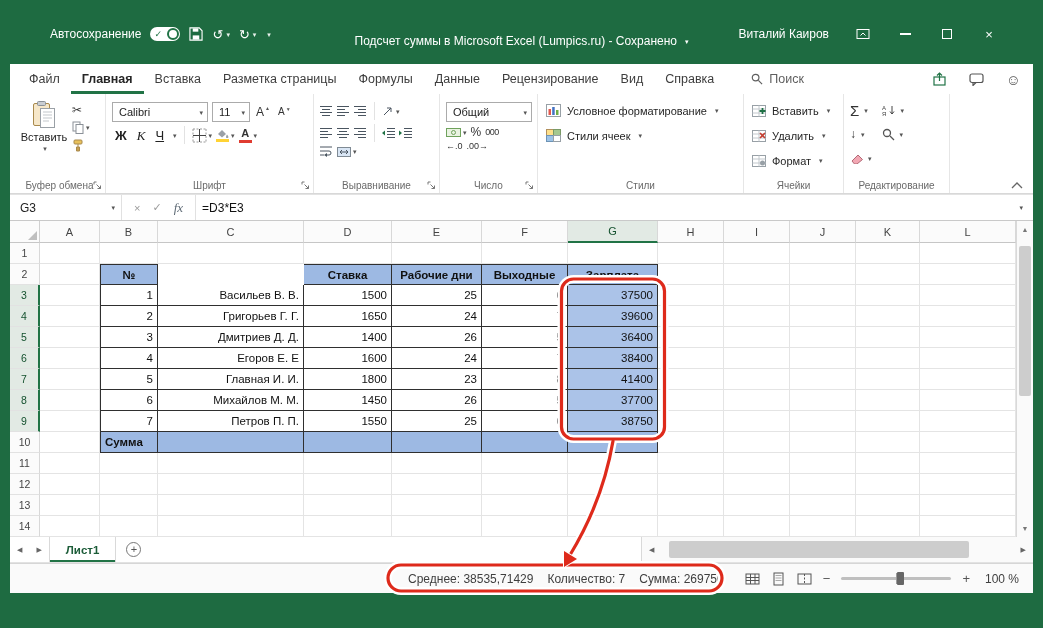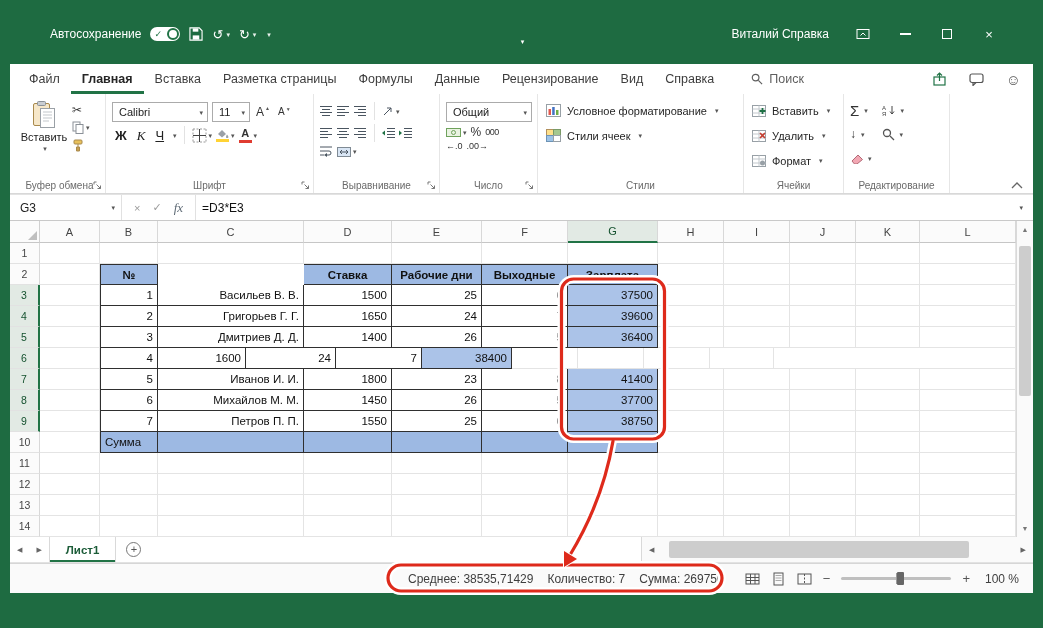--- a/index.html
+++ b/index.html
@@ -83,21 +83,21 @@
   .ch-hl{background:#E2EAE4;color:#14512E;border-bottom:2px solid var(--accent,#217346)}
   .grow{display:flex;height:21px}
   .rh{width:30px;background:#FBFBFB;border-right:1px solid #D8D8D8;border-bottom:1px solid #E2E2E2;font-size:10.5px;color:#444;display:flex;align-items:center;justify-content:center}
   .rh-hl{background:#E2EAE4;color:#14512E;border-right:2px solid var(--accent,#217346)}
   .cell{height:21px;border-right:1px solid #E4E4E4;border-bottom:1px solid #E4E4E4;font-size:11.5px;color:#111;display:flex;align-items:center;justify-content:flex-end;padding:0 4px;background:#fff;overflow:hidden;white-space:nowrap}
   .tb{border-right:1px solid #2F2F2F;border-bottom:1px solid #2F2F2F}
   .tb-t{border-top:1px solid #2F2F2F}
   .tb-l{border-left:1px solid #2F2F2F}
   .t-hdr{justify-content:center;font-weight:bold;background:var(--table_header_blue,#9DB9E3)}
   .t-foot{background:var(--table_header_blue,#9DB9E3)}
-  .t-footlbl{justify-content:flex-start;font-weight:normal}
+  .t-footlbl{justify-content:flex-start;font-weight:bold}
   .t-sel{background:var(--selection_blue,#ABC3E8)}
   .vscroll{width:17px;background:#FAFAFA;border-left:1px solid #D9D9D9;display:flex;flex-direction:column;align-items:center}
   .vsa{font-size:7px;color:#777;height:17px;display:flex;align-items:center}
   .vtrack{flex:1;width:100%;position:relative}
   .vthumb{position:absolute;left:2px;right:2px;top:8px;height:150px;background:#CDCDCD;border-radius:2px}
 
   
   .sheetbar{height:26px;background:#fff;border-bottom:1px solid #E2E2E2;display:flex;align-items:stretch}
   .snav{font-size:7px;color:#666;display:flex;align-items:center;padding:0 7px}
   .stab{display:flex;align-items:center;padding:0 16px;font-size:11.5px;font-weight:bold;color:#1c5c38;border-right:1px solid #D9D9D9;border-left:1px solid #D9D9D9;box-shadow:inset 0 -2px 0 var(--accent,#217346)}
@@ -145,24 +145,25 @@
         </span>
       <span class="qbtn">
           <span>↻</span>
           <span class="crt">▾</span>
         </span>
       <span class="qbtn">
           <span class="crt">▾</span>
         </span>
     </div>
     <div class="tb-center">
+      <span>Подсчет суммы в Microsoft Excel (Lumpics.ru) - Сохранено</span>
       <span class="crt" style="color:#fff">▾</span>
     </div>
     <div class="tb-right">
-      <span class="tb-user">Виталий Справка</span>
+      <span class="tb-user">Виталий Каиров</span>
       <span class="wctl">
         <svg width="14" height="14" viewBox="0 0 14 14">
             <rect x="1" y="2.5" width="12" height="9" fill="none" stroke="#fff"></rect>
             <path d="M4.5 8.5L7 6l2.5 2.5" fill="none" stroke="#fff"></path>
           </svg>
       </span>
       <span class="wctl">
           <span class="wbar"></span>
         </span>
       <span class="wctl">
@@ -630,35 +631,36 @@
               <div class="cell" style="width: 66px;"></div>
               <div class="cell" style="width: 66px;"></div>
               <div class="cell" style="width: 66px;"></div>
               <div class="cell" style="width: 64px;"></div>
               <div class="cell" style="flex: 1 1 0%;"></div>
             </div>
             <div class="grow">
               <div class="rh rh-hl">6</div>
               <div class="cell" style="width: 60px;"></div>
               <div class="cell tb tb-l" style="width: 58px;">4</div>
+              <div class="cell tb" style="width: 146px;">Егоров Е. Е</div>
               <div class="cell tb" style="width: 88px;">1600</div>
               <div class="cell tb" style="width: 90px;">24</div>
               <div class="cell tb" style="width: 86px;">7</div>
               <div class="cell tb t-sel" style="width: 90px;">38400</div>
               <div class="cell" style="width: 66px;"></div>
               <div class="cell" style="width: 66px;"></div>
               <div class="cell" style="width: 66px;"></div>
               <div class="cell" style="width: 64px;"></div>
               <div class="cell" style="flex: 1 1 0%;"></div>
             </div>
             <div class="grow">
               <div class="rh rh-hl">7</div>
               <div class="cell" style="width: 60px;"></div>
               <div class="cell tb tb-l" style="width: 58px;">5</div>
-              <div class="cell tb" style="width: 146px;">Иванов И. И.</div>
+              <div class="cell tb" style="width: 146px;">Главная И. И.</div>
               <div class="cell tb" style="width: 88px;">1800</div>
               <div class="cell tb" style="width: 90px;">23</div>
               <div class="cell tb" style="width: 86px;">8</div>
               <div class="cell tb t-sel" style="width: 90px;">41400</div>
               <div class="cell" style="width: 66px;"></div>
               <div class="cell" style="width: 66px;"></div>
               <div class="cell" style="width: 66px;"></div>
               <div class="cell" style="width: 64px;"></div>
               <div class="cell" style="flex: 1 1 0%;"></div>
             </div>

